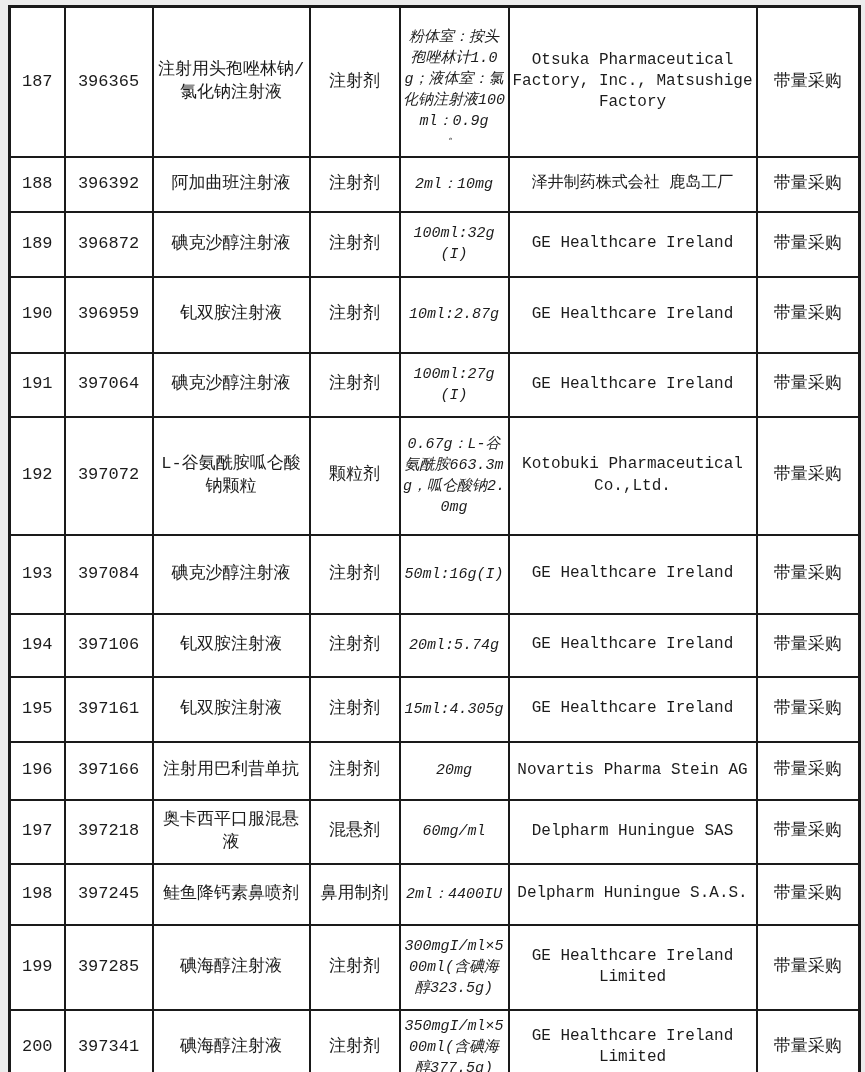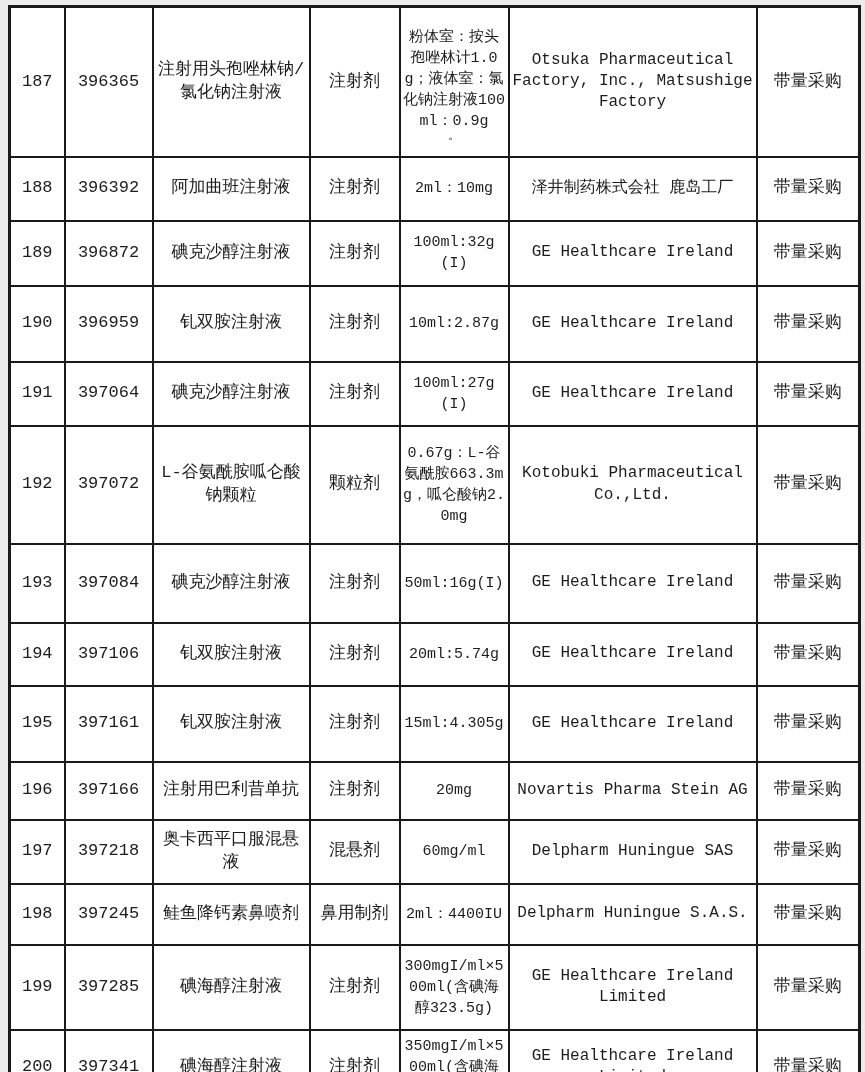--- a/index.html
+++ b/index.html
@@ -36,33 +36,33 @@
   }
   
   col.c-seq{width:55px}
   col.c-code{width:88px}
   col.c-name{width:157px}
   col.c-form{width:90px}
   col.c-spec{width:109px}
   col.c-manu{width:248px}
   col.c-proc{width:103px}
   
-  td.col-spec{font-size:15px;line-height:1.4;}
+  td.col-spec{font-size:15px;line-height:1.4;font-style:italic;}
   td.col-manufacturer{font-size:16px;word-break:normal;overflow-wrap:break-word;}
   td.col-name{font-size:17px;}
   
   tbody tr:nth-child(1){height:150px}
-  tbody tr:nth-child(2){height:64px}
+  tbody tr:nth-child(2){height:55px}
   tbody tr:nth-child(3){height:65px}
   tbody tr:nth-child(4){height:76px}
   tbody tr:nth-child(5){height:64px}
   tbody tr:nth-child(6){height:118px}
   tbody tr:nth-child(7){height:79px}
   tbody tr:nth-child(8){height:63px}
-  tbody tr:nth-child(9){height:76px}
+  tbody tr:nth-child(9){height:65px}
   tbody tr:nth-child(10){height:58px}
   tbody tr:nth-child(11){height:64px}
   tbody tr:nth-child(12){height:61px}
   tbody tr:nth-child(13){height:85px}
   tbody tr:nth-child(14){height:76px}
   
   .spec-overflow{
     display:block;
     font-size:12px;
     line-height:9px;

